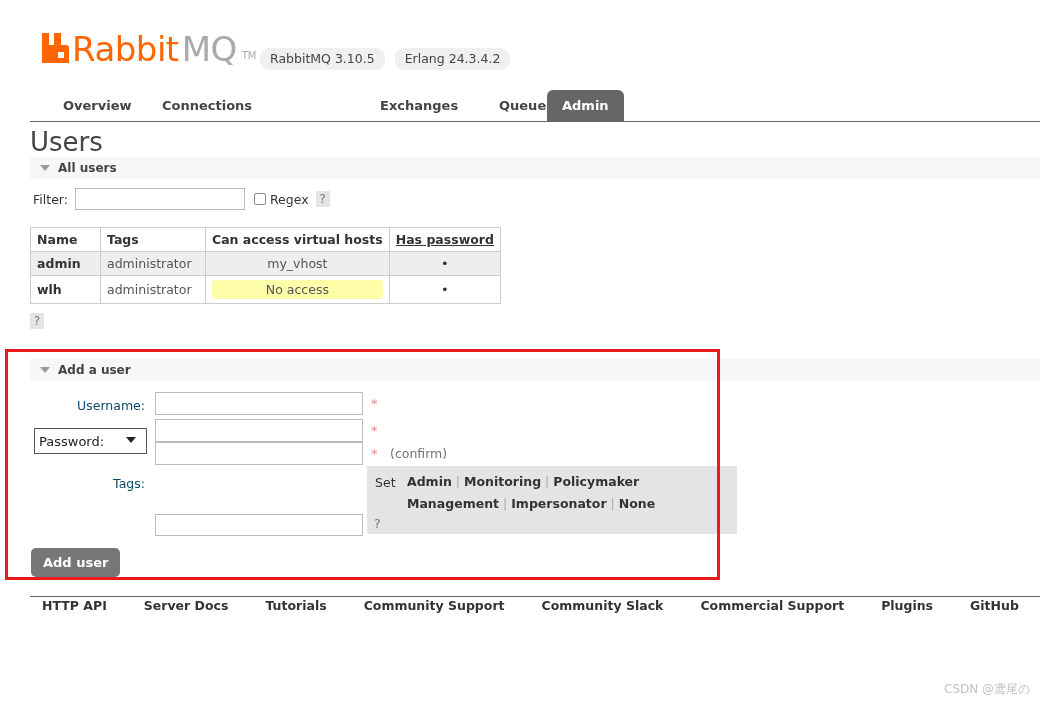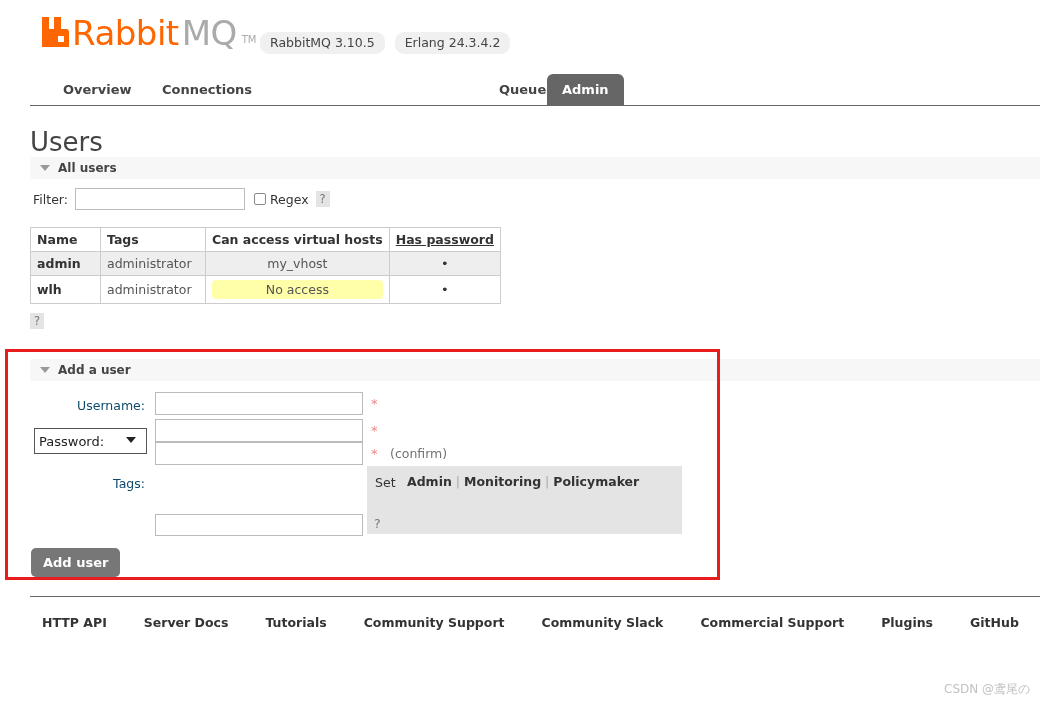--- a/index.html
+++ b/index.html
@@ -14,21 +14,21 @@
   }
   #page {
     position: relative;
     width: 1047px; height: 705px;
     background: #ffffff;
   }
 
   
   .header {
     position: absolute;
-    left: 0; top: 0;
+    left: 0; top: 16px;
     width: 1047px; height: 106px;
   }
   .logo-wrap {
     position: absolute;
     left: 42px; top: 16px;
     display: flex;
     align-items: flex-end;
     gap: 3px;
   }
   .logo-mark {
@@ -247,21 +247,21 @@
     border-left: 5px solid transparent;
     border-right: 5px solid transparent;
     border-top: 6px solid #222;
     pointer-events: none;
   }
 
   
   .set-box {
     position: absolute;
     left: 367px; top: 466px;
-    width: 315px; height: 68px;
+    width: 370px; height: 68px;
     background: #e4e4e4;
   }
   .set-line {
     position: absolute;
     font-size: 12.5px;
     white-space: nowrap;
   }
   .set-link {
     color: #333333;
     font-weight: bold;
@@ -292,21 +292,21 @@
     pointer-events: none;
     z-index: 30;
   }
 
   
   .footer {
     position: absolute;
     left: 30px; top: 596px;
     width: 1010px;
     border-top: 1px solid #666666;
-    padding-top: 18px;
+    padding-top: 1px;
     display: flex;
     gap: 37px;
     padding-left: 12px;
   }
   .footer a {
     font-size: 12.5px;
     font-weight: bold;
     color: #333333;
     text-decoration: none;
     cursor: pointer;
@@ -340,20 +340,21 @@
     </div>
 
     <div class="badges">
       <span class="badge">RabbitMQ 3.10.5</span>
       <span class="badge">Erlang 24.3.4.2</span>
     </div>
 
     <div class="tabs">
       <div class="tab" style="left:18px;">Overview</div>
       <div class="tab" style="left:117px;">Connections</div>
+      <div class="tab" style="left:335px;">Exchanges</div>
       <div class="tab" style="left:454px;">Queues</div>
       <div class="tab active" style="left:517px;">Admin</div>
     </div>
   </div>
 
   <div class="page-title">Users</div>
 
   <div class="section-band" style="left:30px; top:157px; width:1010px;">
     <span class="caret"></span>
     <span>All users</span>
@@ -425,20 +426,27 @@
 
   <div class="set-box">
     <span class="set-line" style="left:8px; top:9px;">Set</span>
     <span class="set-line" style="left:40px; top:8px;">
       <span class="set-link">Admin</span>
       <span class="set-sep">|</span>
       <span class="set-link">Monitoring</span>
       <span class="set-sep">|</span>
       <span class="set-link">Policymaker</span>
     </span>
+    <span class="set-line" style="left:40px; top:30px;">
+      <span class="set-link">Management</span>
+      <span class="set-sep">|</span>
+      <span class="set-link">Impersonator</span>
+      <span class="set-sep">|</span>
+      <span class="set-link">None</span>
+    </span>
     <span class="set-line" style="left:7px; top:50px; color:#777;">?</span>
   </div>
 
   <input class="text-input" type="text" style="position: absolute; left: 155px; top: 514px; width: 208px; height: 22px;" value="">
 
   <button class="add-user-btn">Add user</button>
 
   <div class="annot-box"></div>
 
   <div class="footer">

